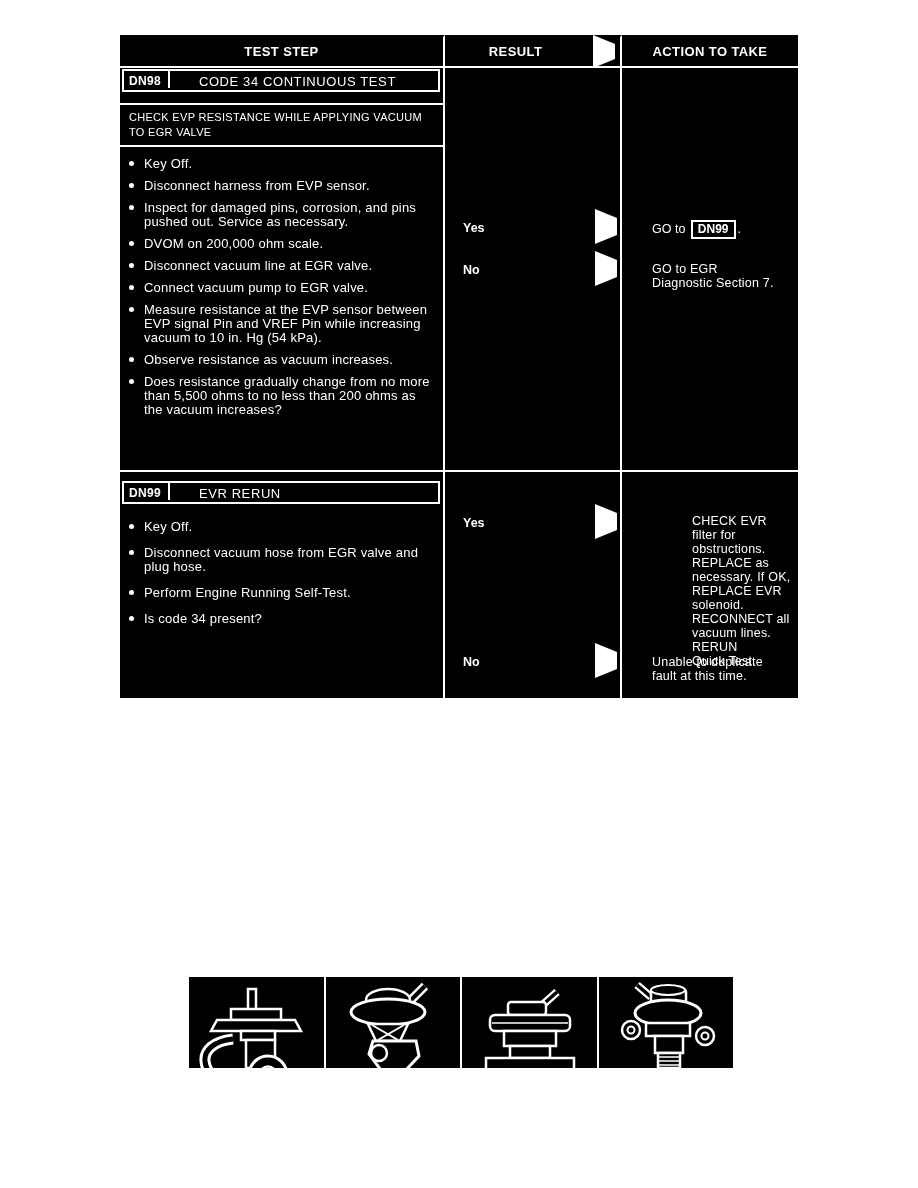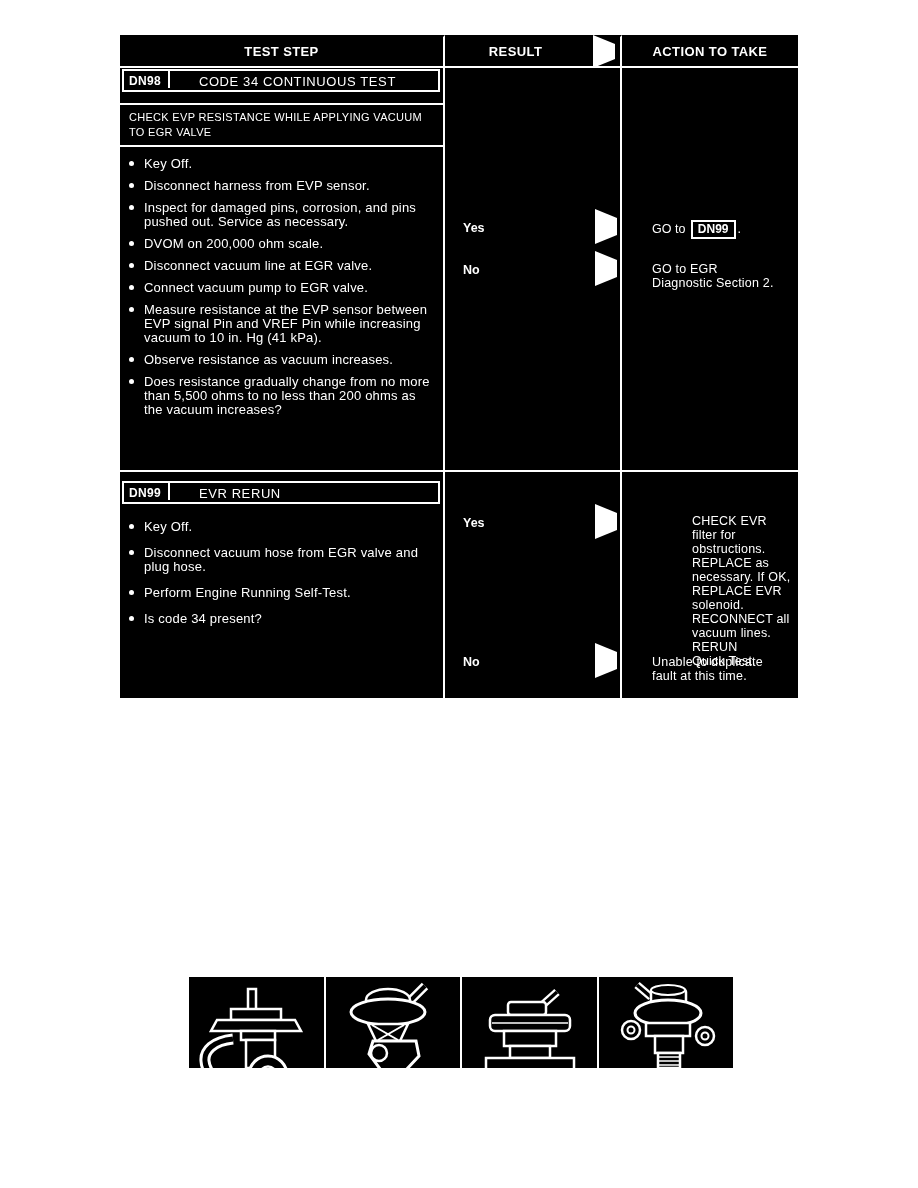--- a/index.html
+++ b/index.html
@@ -167,21 +167,21 @@
         <li>
             <span class="dot"></span>
             <span>Disconnect vacuum line at EGR valve.</span>
           </li>
         <li>
             <span class="dot"></span>
             <span>Connect vacuum pump to EGR valve.</span>
           </li>
         <li>
             <span class="dot"></span>
-            <span>Measure resistance at the EVP sensor between EVP signal Pin and VREF Pin while increasing vacuum to 10 in. Hg (41 kPa).</span>
+            <span>Measure resistance at the EVP sensor between EVP signal Pin and VREF Pin while increasing vacuum to 10 in. Hg (54 kPa).</span>
           </li>
         <li>
             <span class="dot"></span>
             <span>Observe resistance as vacuum increases.</span>
           </li>
         <li>
             <span class="dot"></span>
             <span>Does resistance gradually change from no more than 5,500 ohms to no less than 200 ohms as the vacuum increases?</span>
           </li>
       </ul>
@@ -194,21 +194,21 @@
       <div class="result-tri" style="top:192px;"><span class="tri"></span></div>
     </div>
 
     <div class="cell sec1">
       <div class="action-block" style="top:152px;">
         <span>GO to</span>
         <span class="ref-box">DN99</span><span>.</span>
       </div>
       <div class="action-block" style="top:194px;">
         <span class="action-text">GO to EGR
-Diagnostic Section 2.</span>
+Diagnostic Section 7.</span>
       </div>
     </div>
 
     <div class="cell col-a">
       <div class="code-box" style="margin-top:9px;">
         <div class="code">DN99</div>
         <div class="title">EVR RERUN</div>
       </div>
       <ul class="steps roomy" style="margin-top:16px;">
         <li>

